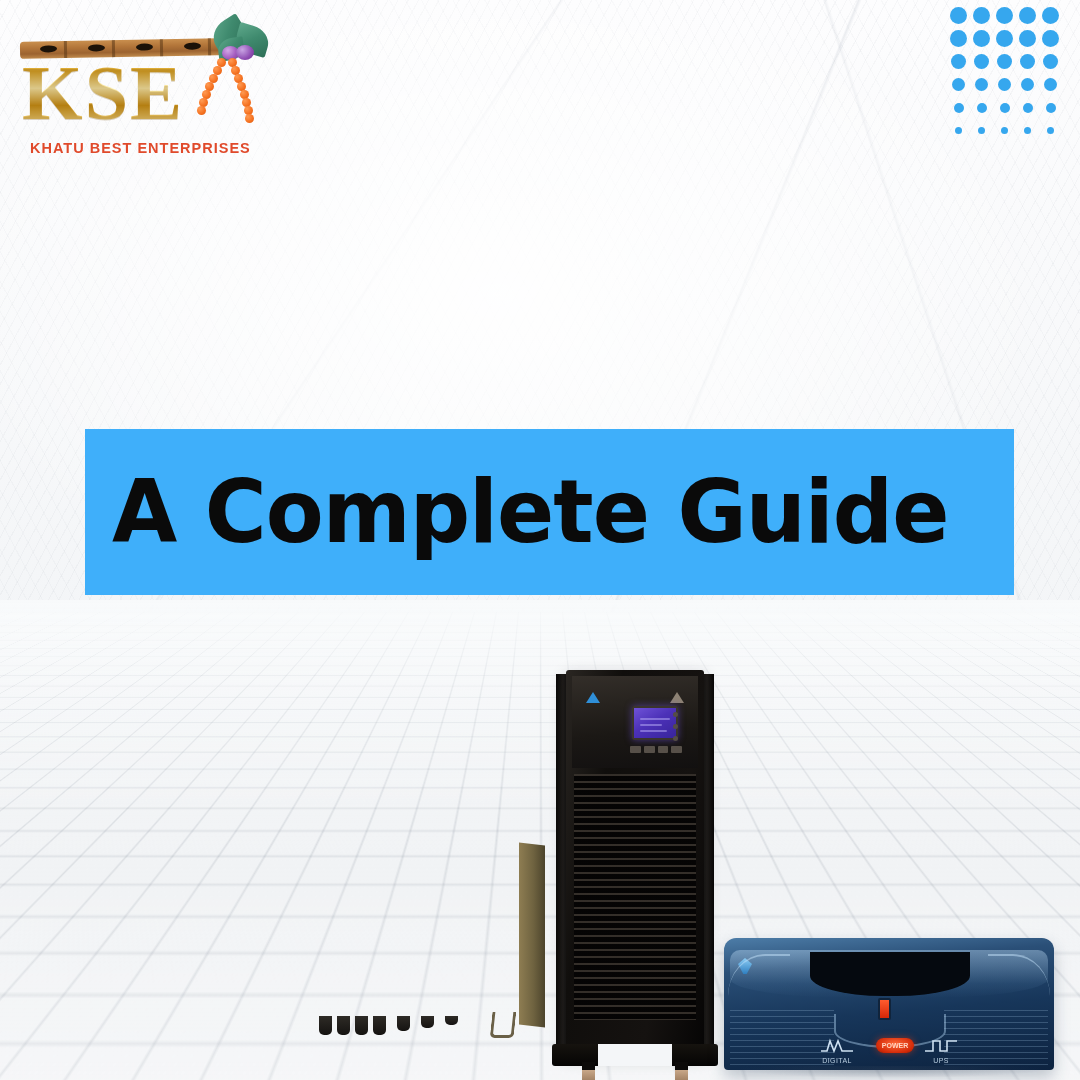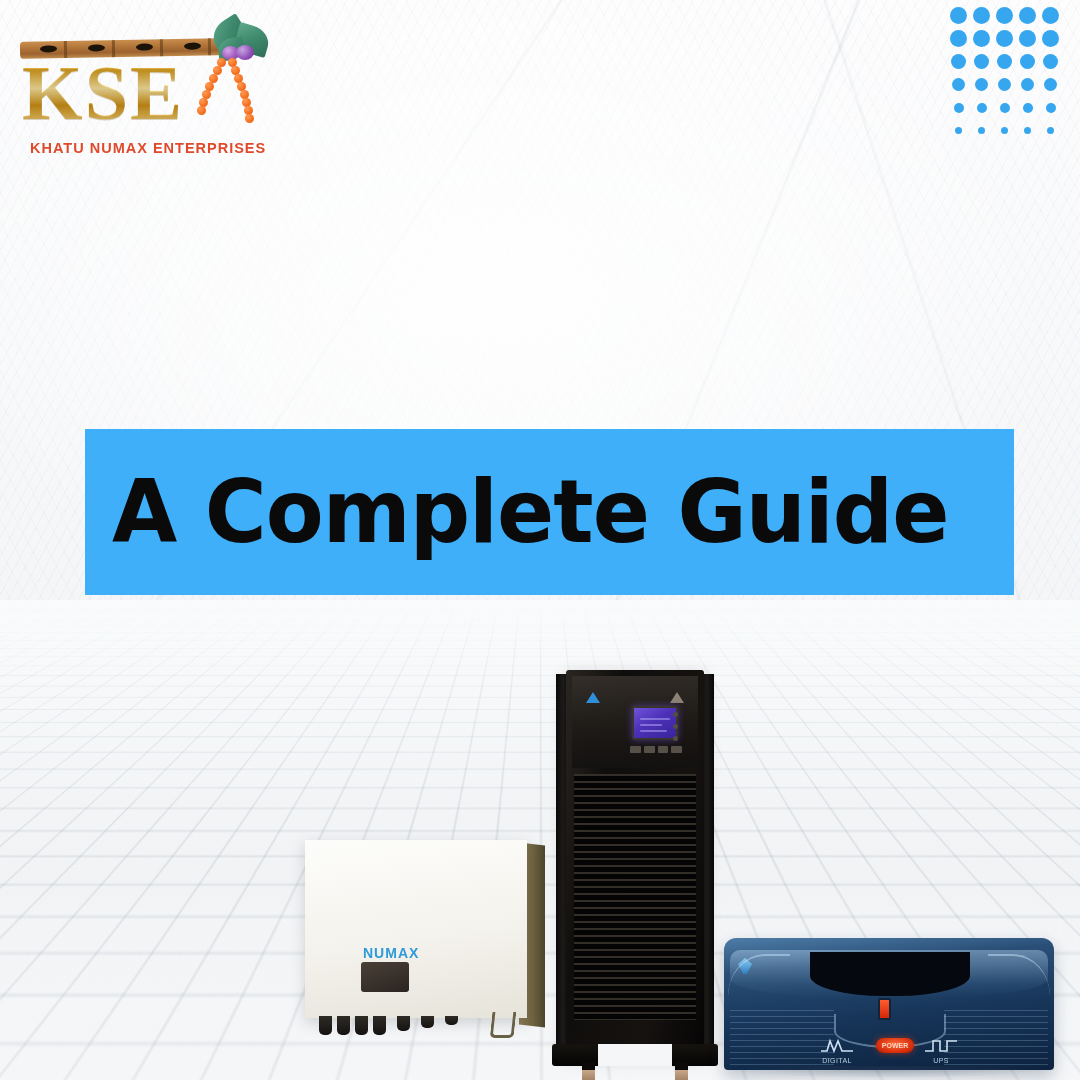--- a/index.html
+++ b/index.html
@@ -418,36 +418,32 @@
       <div class="bead" style="left:217px; top:52px;"></div>
       <div class="bead" style="left:220px; top:60px;"></div>
       <div class="bead" style="left:223px; top:68px;"></div>
       <div class="bead" style="left:226px; top:76px;"></div>
       <div class="bead" style="left:228px; top:84px;"></div>
       <div class="bead" style="left:230px; top:92px;"></div>
       <div class="bead" style="left:231px; top:100px;"></div>
     </div>
 
     <div class="kse-text">KSE</div>
-    <div class="kse-tagline">KHATU NUMAX ENTERPRISES</div>
+    <div class="kse-tagline">KHATU BEST ENTERPRISES</div>
   </div>
 
 
   <div id="subtitle-banner">
     <div class="sub-text">A Complete Guide</div>
   </div>
 
   <div id="products">
 
     <div id="product-solar-inverter">
       <div class="si-side"></div>
-      <div class="si-body">
-        <div class="si-brand">NUMAX</div>
-        <div class="si-panel"></div>
-      </div>
       <div class="si-connectors">
         <div class="si-conn" style="left:6px;"></div>
         <div class="si-conn" style="left:24px;"></div>
         <div class="si-conn" style="left:42px;"></div>
         <div class="si-conn" style="left:60px;"></div>
         <div class="si-conn" style="left:84px; height:15px;"></div>
         <div class="si-conn" style="left:108px; height:12px;"></div>
         <div class="si-conn" style="left:132px; height:9px;"></div>
       </div>
       <div class="si-foot"></div>

